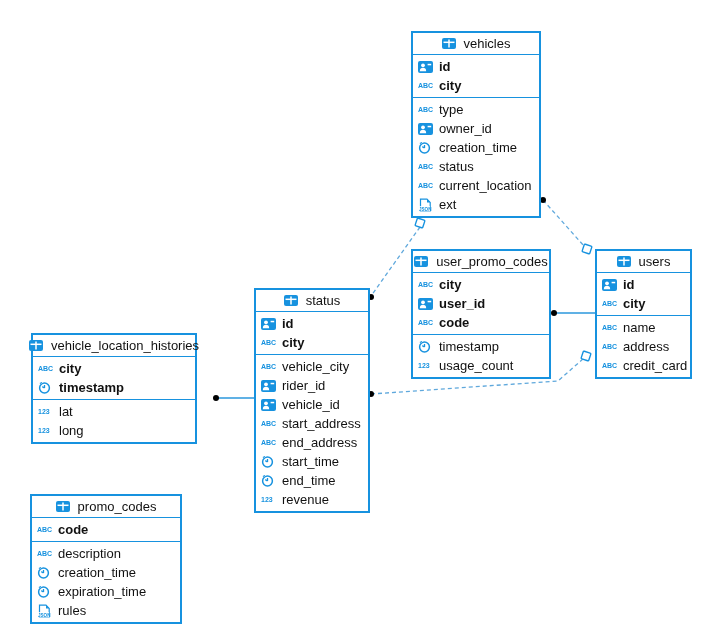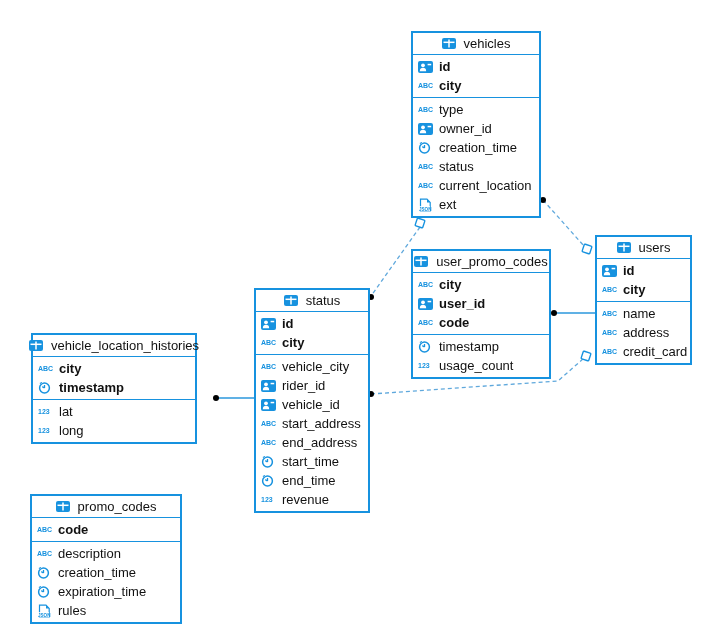--- a/index.html
+++ b/index.html
@@ -211,21 +211,21 @@
             <span>timestamp</span>
           </div>
           <div class="er-row">
             <span class="col-icon">
               <span class="type-text">123</span>
             </span>
             <span>usage_count</span>
           </div>
         </div>
       </div>
-      <div class="er-table" style="left: 595px; top: 235px; width: 97px;">
+      <div class="er-table" style="left: 595px; top: 249px; width: 97px;">
         <div class="er-header">
           <span class="col-icon">
             <svg width="14" height="11" viewBox="0 0 14 11">
               <rect width="14" height="11" rx="2" fill="#1792df"></rect>
               <line x1="1.5" y1="4.3" x2="12.5" y2="4.3" stroke="#fff" stroke-width="1.5"></line>
               <line x1="7" y1="1.5" x2="7" y2="9.5" stroke="#fff" stroke-width="1.5"></line>
             </svg>
           </span>
           <span>users</span>
         </div>

